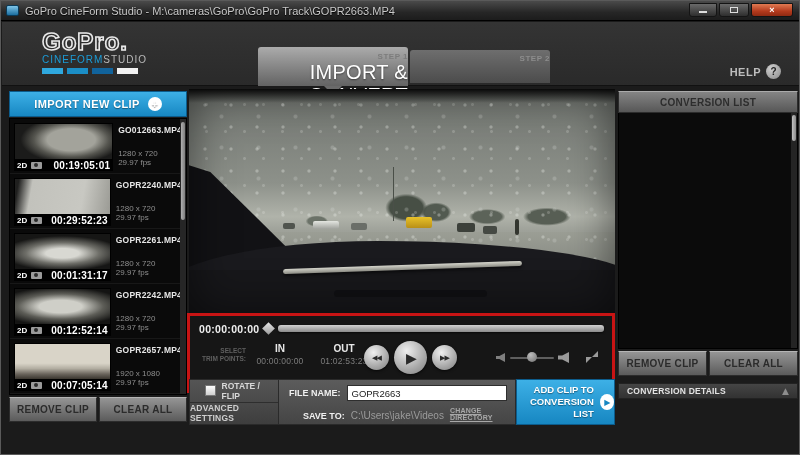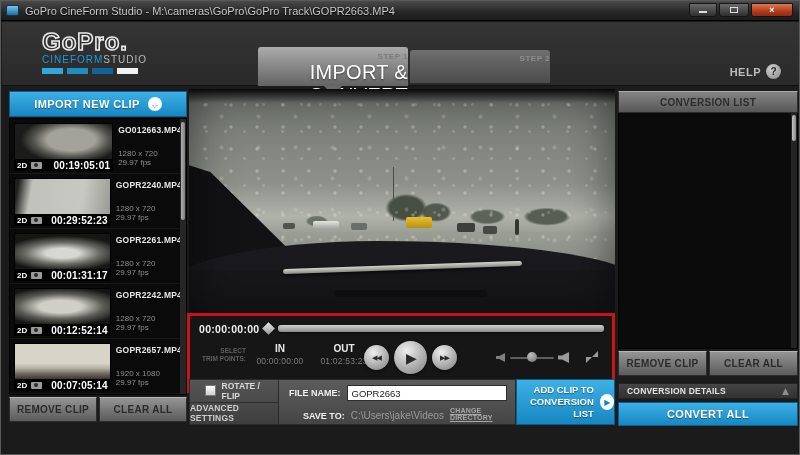--- a/index.html
+++ b/index.html
@@ -428,18 +428,15 @@
           <span>REMOVE CLIP</span>
         </div>
       <div class="gray-btn">
           <span>CLEAR ALL</span>
         </div>
     </div>
     <div class="details-bar">
       <span class="lbl">CONVERSION DETAILS</span>
       <span class="collapse-icon">▲</span>
     </div>
-    <div class="convertall-btn">
-      <span>CONVERT ALL</span>
-    </div>
   </div>
 
 </div>
 
 </body></html>

